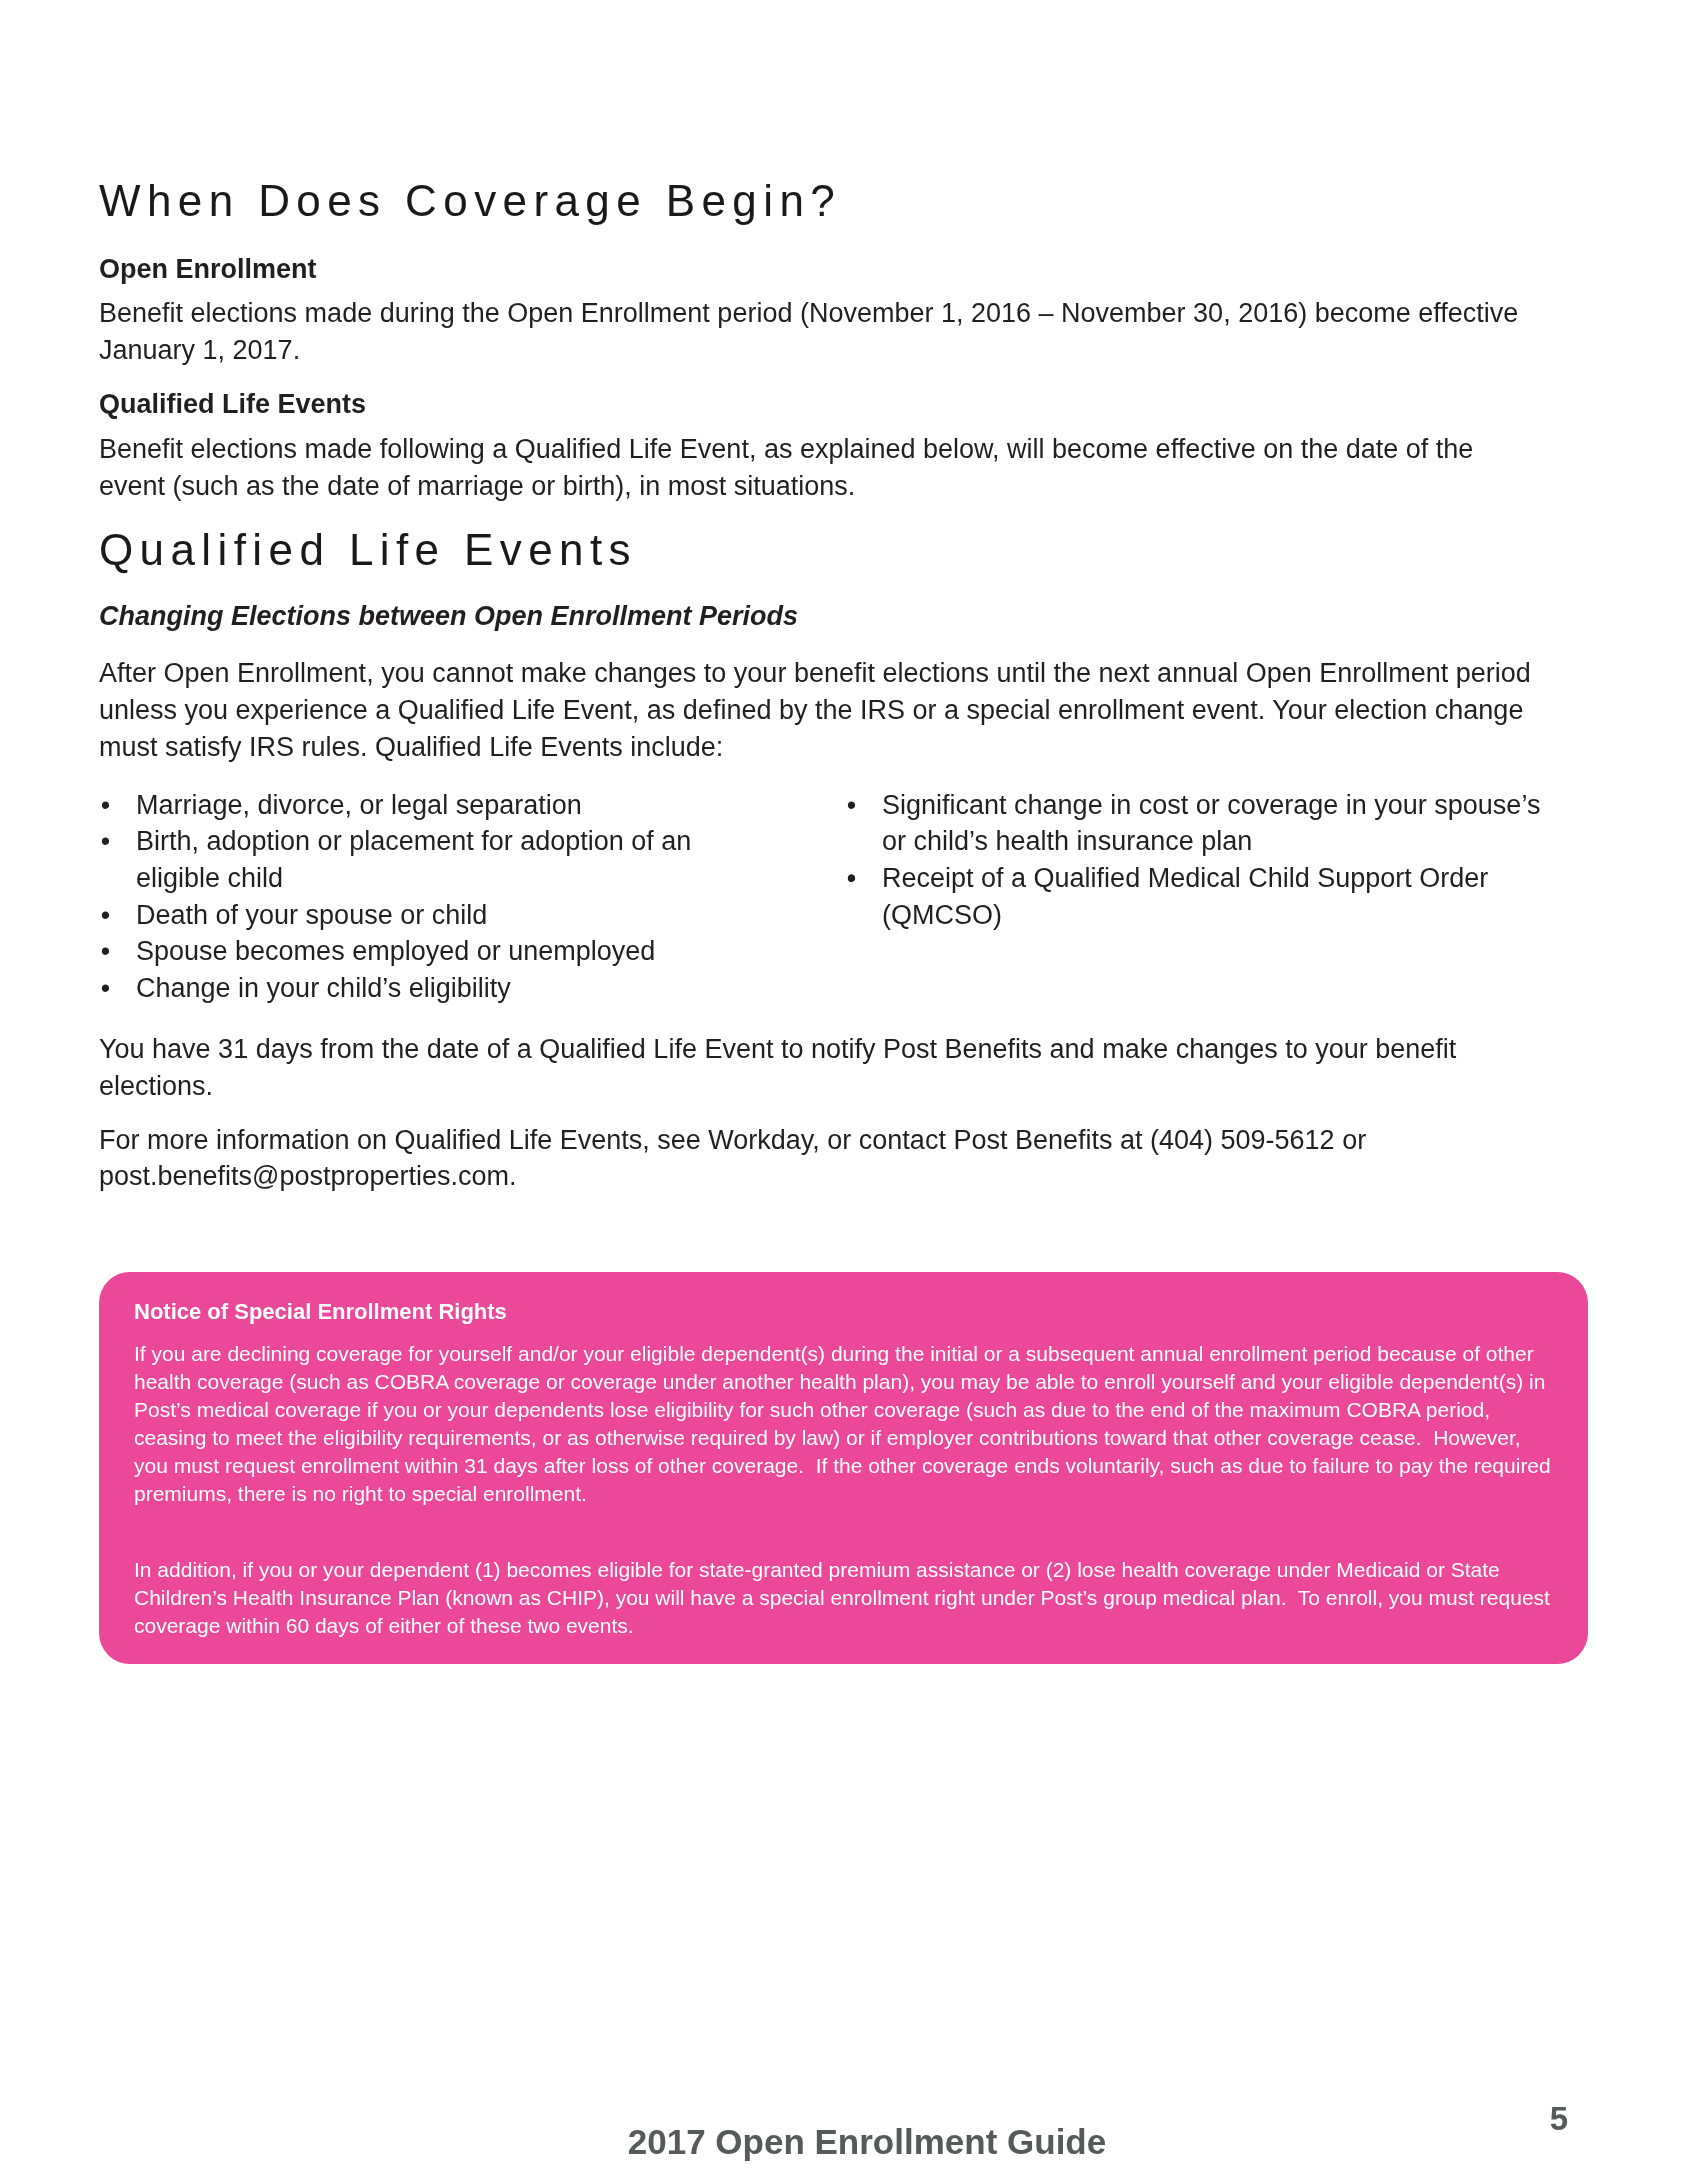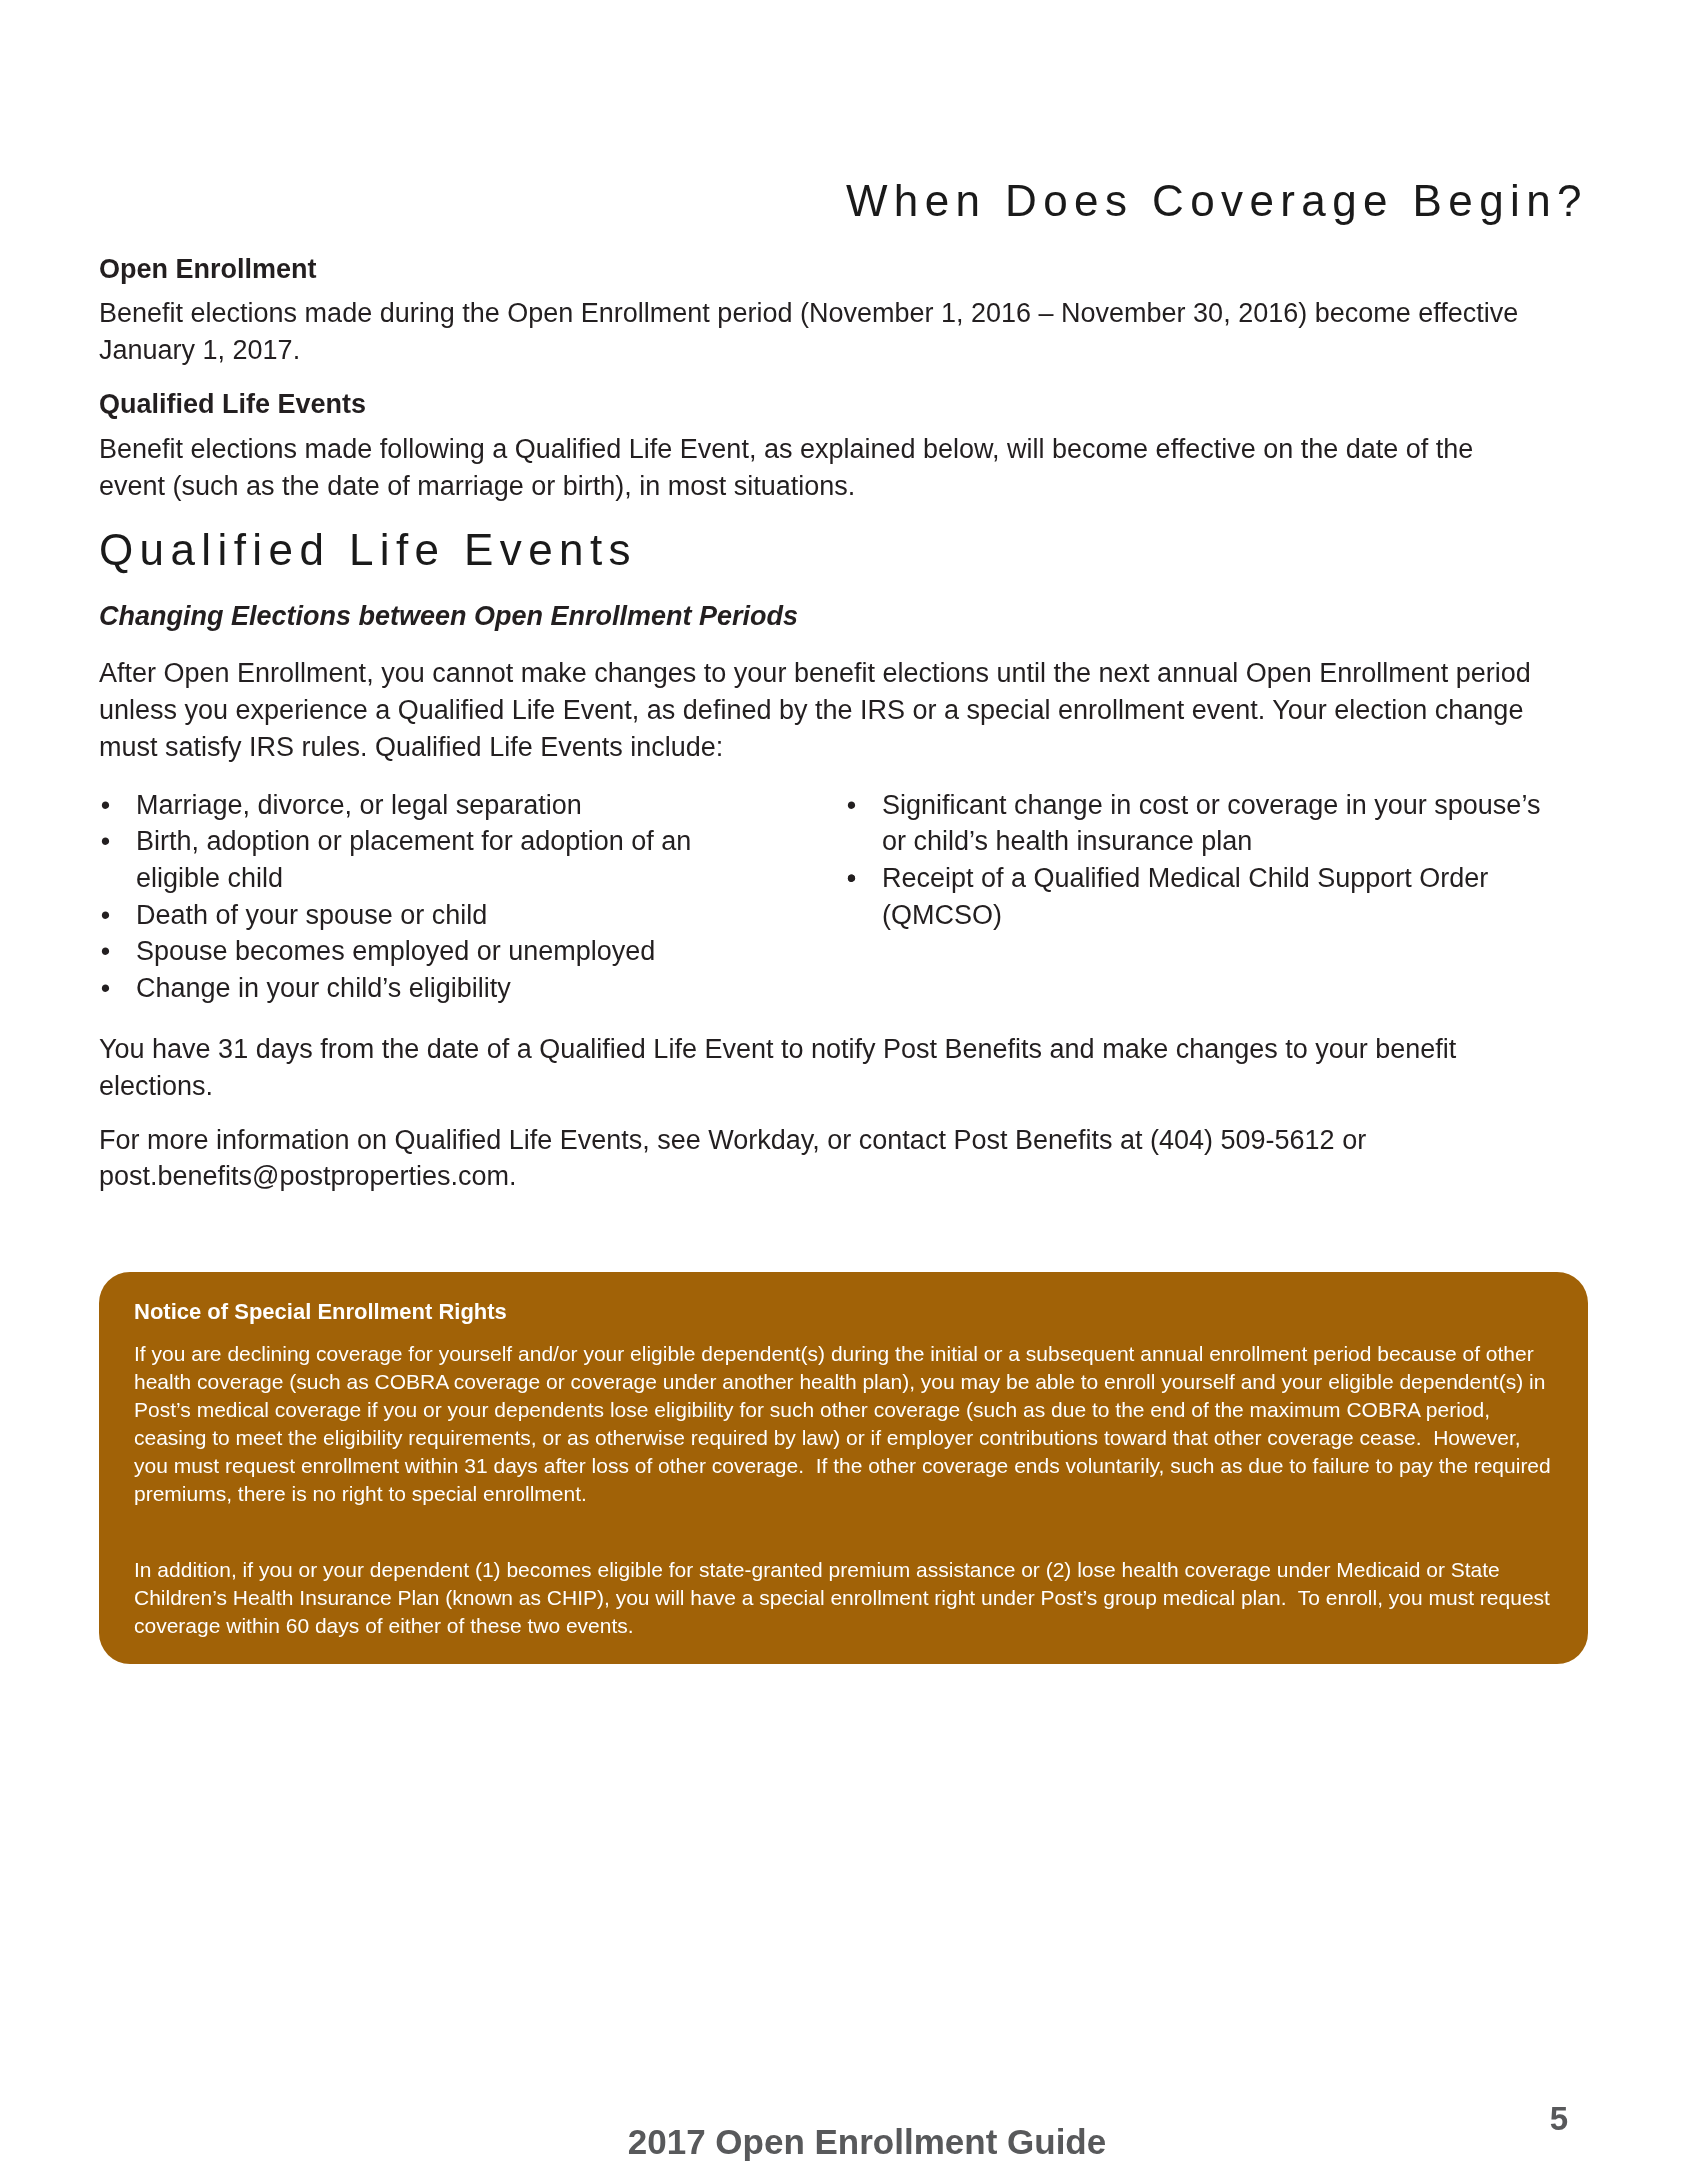--- a/index.html
+++ b/index.html
@@ -93,21 +93,21 @@
     font-size:33px;
     font-weight:bold;
     color:#58595b;
   }
 </style>
 </head>
 <body>
 
 <div class="page" style="color: rgb(35, 31, 32);">
 
-  <h1 class="big-heading" style="color: rgb(26, 26, 26); text-align: right;">When Does Coverage Begin?</h1>
+  <h1 class="big-heading" style="color: rgb(26, 26, 26);">When Does Coverage Begin?</h1>
 
   <div class="subhead">Open Enrollment</div>
   <p class="body">Benefit elections made during the Open Enrollment period (November 1, 2016 – November 30, 2016) become effective January 1, 2017.</p>
 
   <div class="subhead">Qualified Life Events</div>
   <p class="body tight">Benefit elections made following a Qualified Life Event, as explained below, will become effective on the date of the event (such as the date of marriage or birth), in most situations.</p>
 
   <h1 class="big-heading second" style="color: rgb(26, 26, 26);">Qualified Life Events</h1>
 
   <div class="subhead italic">Changing Elections between Open Enrollment Periods</div>
@@ -124,21 +124,21 @@
     <ul class="bullet-col right">
       <li><span class="bullet">•</span><span>Significant change in cost or coverage in your spouse’s or child’s health insurance plan</span></li>
       <li><span class="bullet">•</span></li>
       <li><span class="bullet">•</span><span>Receipt of a Qualified Medical Child Support Order (QMCSO)</span></li>
     </ul>
   </div>
 
   <p class="body">You have 31 days from the date of a Qualified Life Event to notify Post Benefits and make changes to your benefit elections.</p>
   <p class="body">For more information on Qualified Life Events, see Workday, or contact Post Benefits at (404) 509-5612 or post.benefits@postproperties.com.</p>
 
-  <div class="notice-box" style="background: #a16207; color: rgb(255, 255, 255);">
+  <div class="notice-box" style="background: #ec4899; color: rgb(255, 255, 255);">
     <div class="notice-title">Notice of Special Enrollment Rights</div>
     <p class="notice-para">If you are declining coverage for yourself and/or your eligible dependent(s) during the initial or a subsequent annual enrollment period because of other health coverage (such as COBRA coverage or coverage under another health plan), you may be able to enroll yourself and your eligible dependent(s) in Post’s medical coverage if you or your dependents lose eligibility for such other coverage (such as due to the end of the maximum COBRA period, ceasing to meet the eligibility requirements, or as otherwise required by law) or if employer contributions toward that other coverage cease.  However, you must request enrollment within 31 days after loss of other coverage.  If the other coverage ends voluntarily, such as due to failure to pay the required premiums, there is no right to special enrollment.</p>
     <p class="notice-para">In addition, if you or your dependent (1) becomes eligible for state-granted premium assistance or (2) lose health coverage under Medicaid or State Children’s Health Insurance Plan (known as CHIP), you will have a special enrollment right under Post’s group medical plan.  To enroll, you must request coverage within 60 days of either of these two events.</p>
   </div>
 
   <div class="footer-title" style="color: rgb(88, 89, 91); margin-left: 24px;">2017 Open Enrollment Guide</div>
   <div class="page-number" style="color: rgb(88, 89, 91);">5</div>
 
 </div>
 

